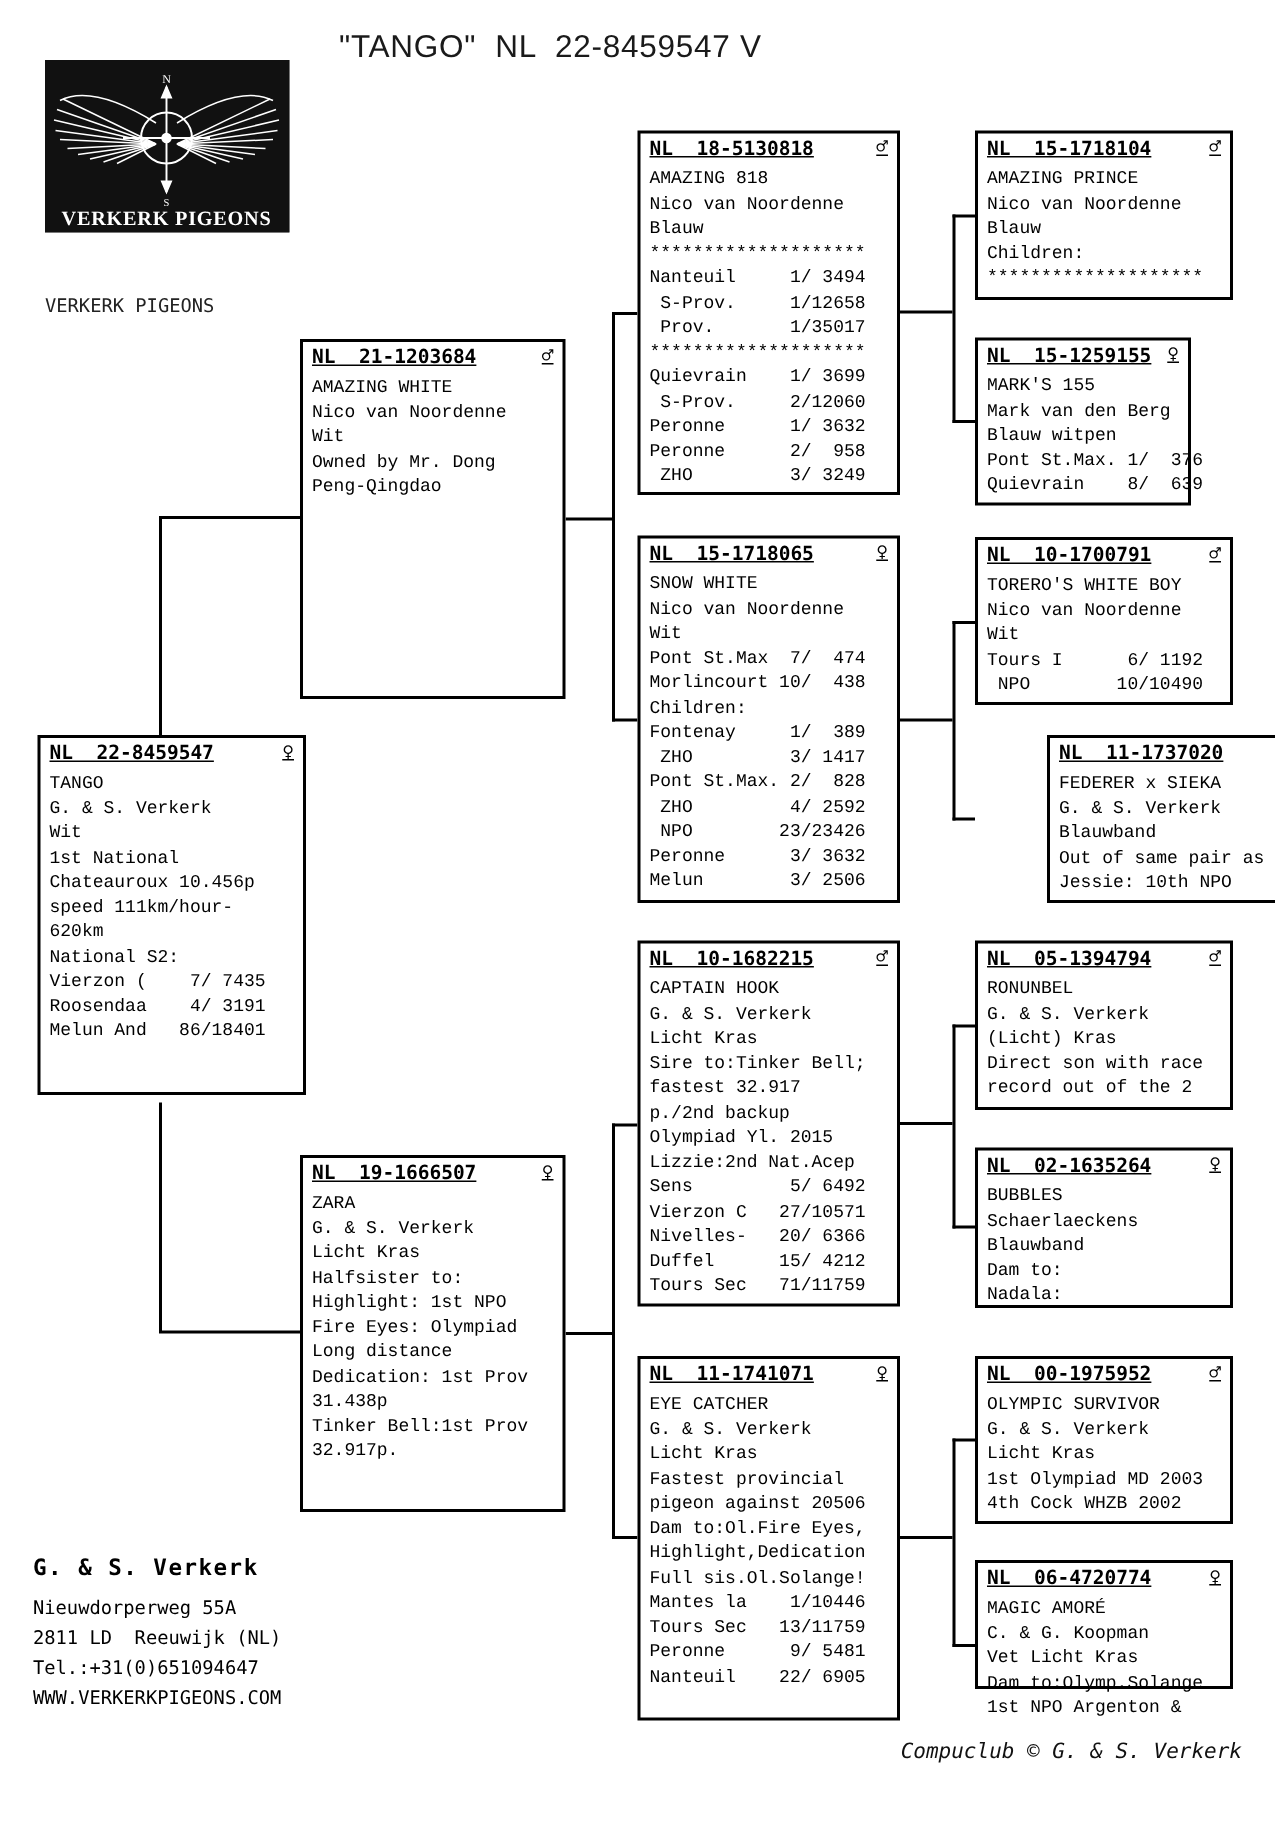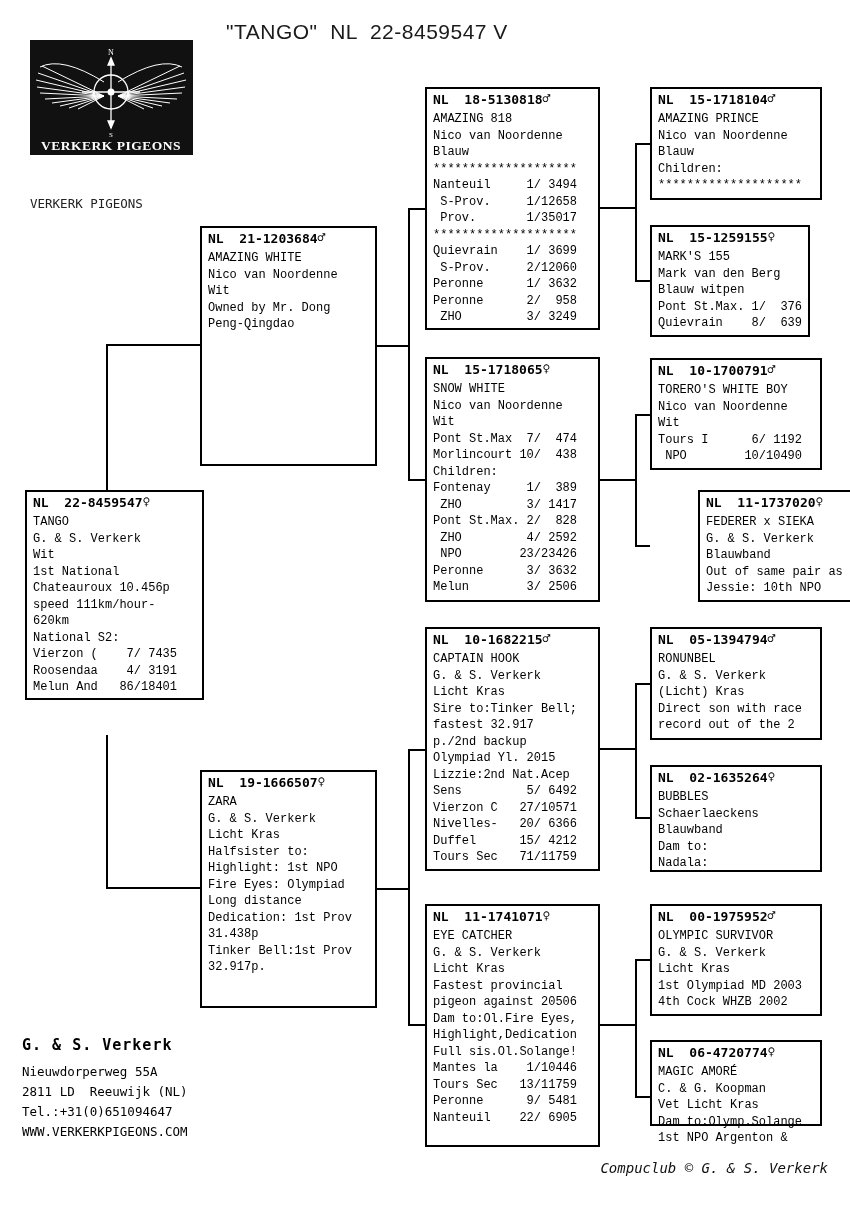--- a/index.html
+++ b/index.html
@@ -21,36 +21,36 @@
   }
   #owner-label {
     position:absolute; left:30px; top:196px;
     font-size:12.5px; white-space:pre; color:#222;
   }
   
   .box {
     position:absolute; background:#fff; border:2px solid #000;
   }
   .box-header {
-    display:flex; justify-content:flex-start; align-items:flex-start;
-    padding:3px 6px 0 6px; font-weight:bold; font-size:13px; white-space:pre;
+    display:flex; justify-content:space-between; align-items:flex-start;
+    padding:3px 6px 0 6px; font-weight:bold; font-size:13px; white-space:pre;text-decoration:underline;
   }
   .box-sex { font-weight:bold; font-size:13px; line-height:14px; }
   .box-body { padding:4px 6px 0 6px;font-family:Liberation Mono, monospace; }
   .box-line { font-size:12px; line-height:16.5px; white-space:pre; }
   
-  #box-tango            { left:25px;  top:490px;  width:179px; height:210px; }
+  #box-tango            { left:25px;  top:490px;  width:179px; height:240px; }
   #box-amazing-white    { left:200px; top:226px;  width:177px; height:240px; }
   #box-zara             { left:200px; top:770px;  width:177px; height:238px; }
   #box-amazing-818      { left:425px; top:87px;   width:175px; height:243px; }
   #box-snow-white       { left:425px; top:357px;  width:175px; height:245px; }
   #box-captain-hook     { left:425px; top:627px;  width:175px; height:244px; }
   #box-eye-catcher      { left:425px; top:904px;  width:175px; height:243px; }
   #box-amazing-prince   { left:650px; top:87px;   width:172px; height:113px; }
-  #box-marks-155        { left:650px; top:225px;  width:160px; height:112px; }
+  #box-marks-155        { left:650px; top:225px;  width:144px; height:112px; }
   #box-torero           { left:650px; top:358px;  width:172px; height:112px; }
   #box-federer-sieka    { left:650px; top:490px;  width:172px; height:112px;margin-left:48px; }
   #box-ronunbel         { left:650px; top:627px;  width:172px; height:113px; }
   #box-bubbles          { left:650px; top:765px;  width:172px; height:107px; }
   #box-olympic-survivor { left:650px; top:904px;  width:172px; height:112px; }
   #box-magic-amore      { left:650px; top:1040px; width:172px; height:86px; }
   
   .ln { position:absolute; background:#000; }
   
   #contact { position:absolute; left:22px; top:1036px; }

